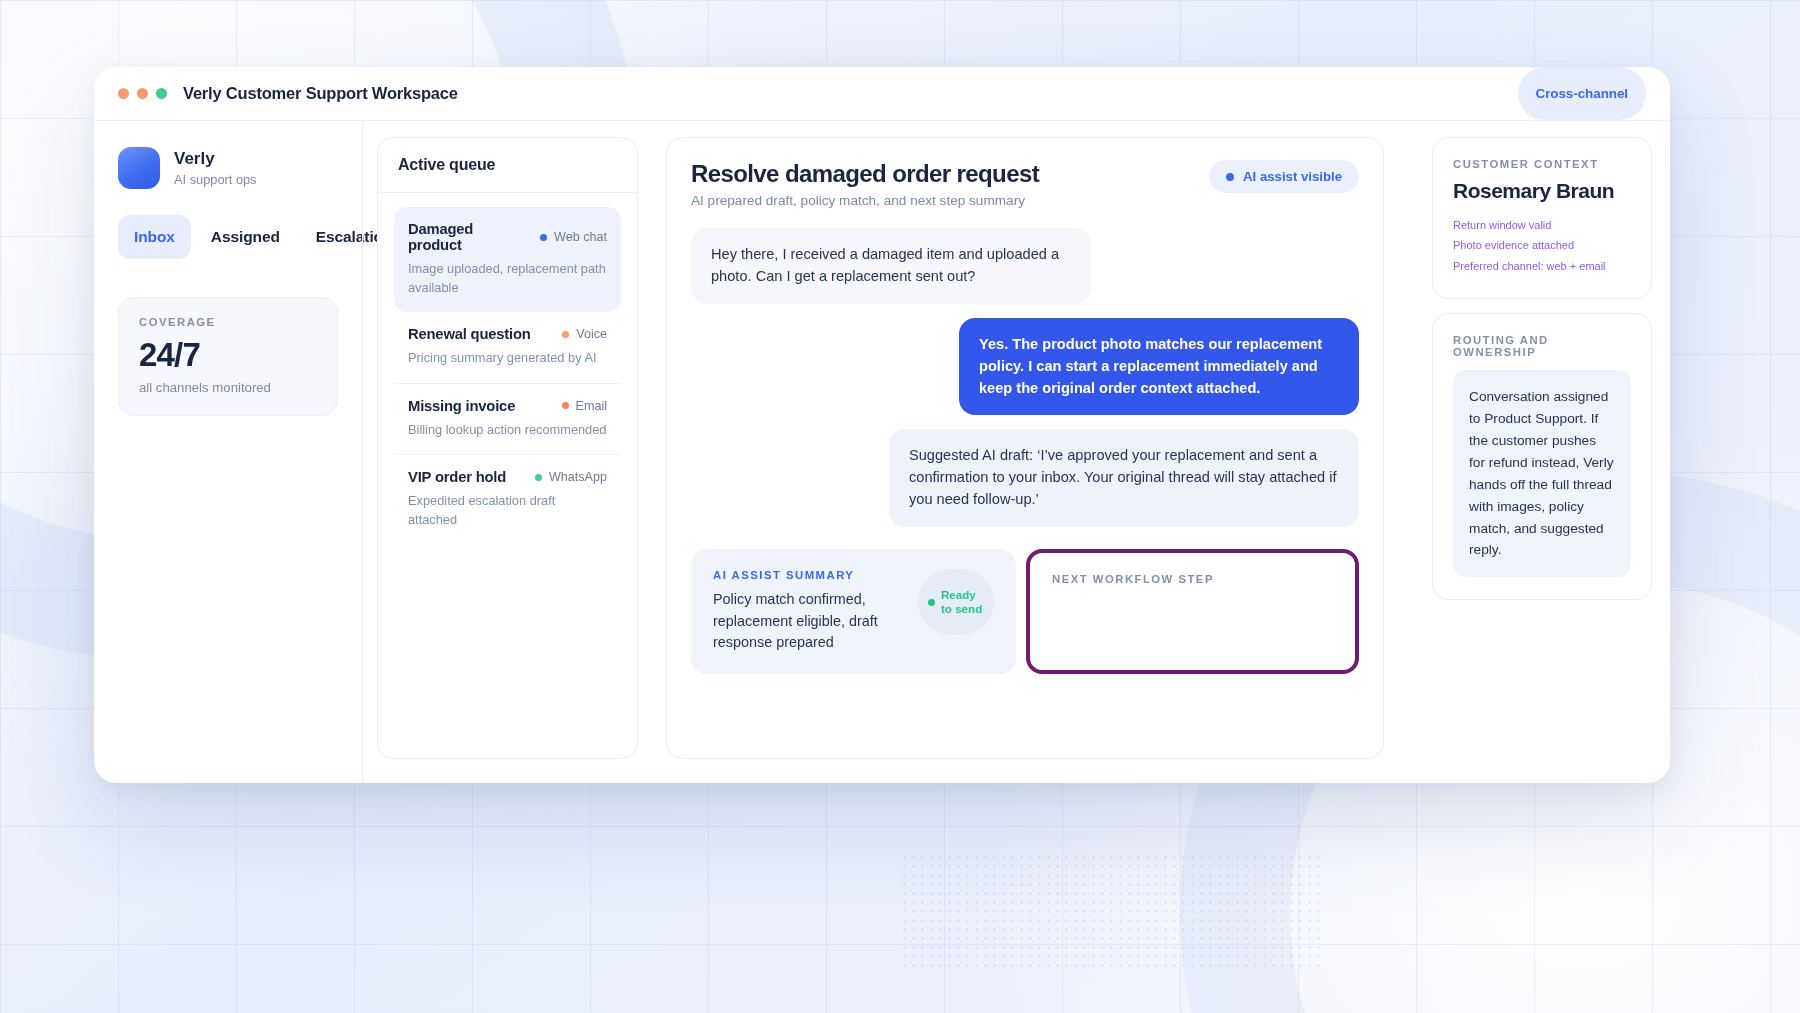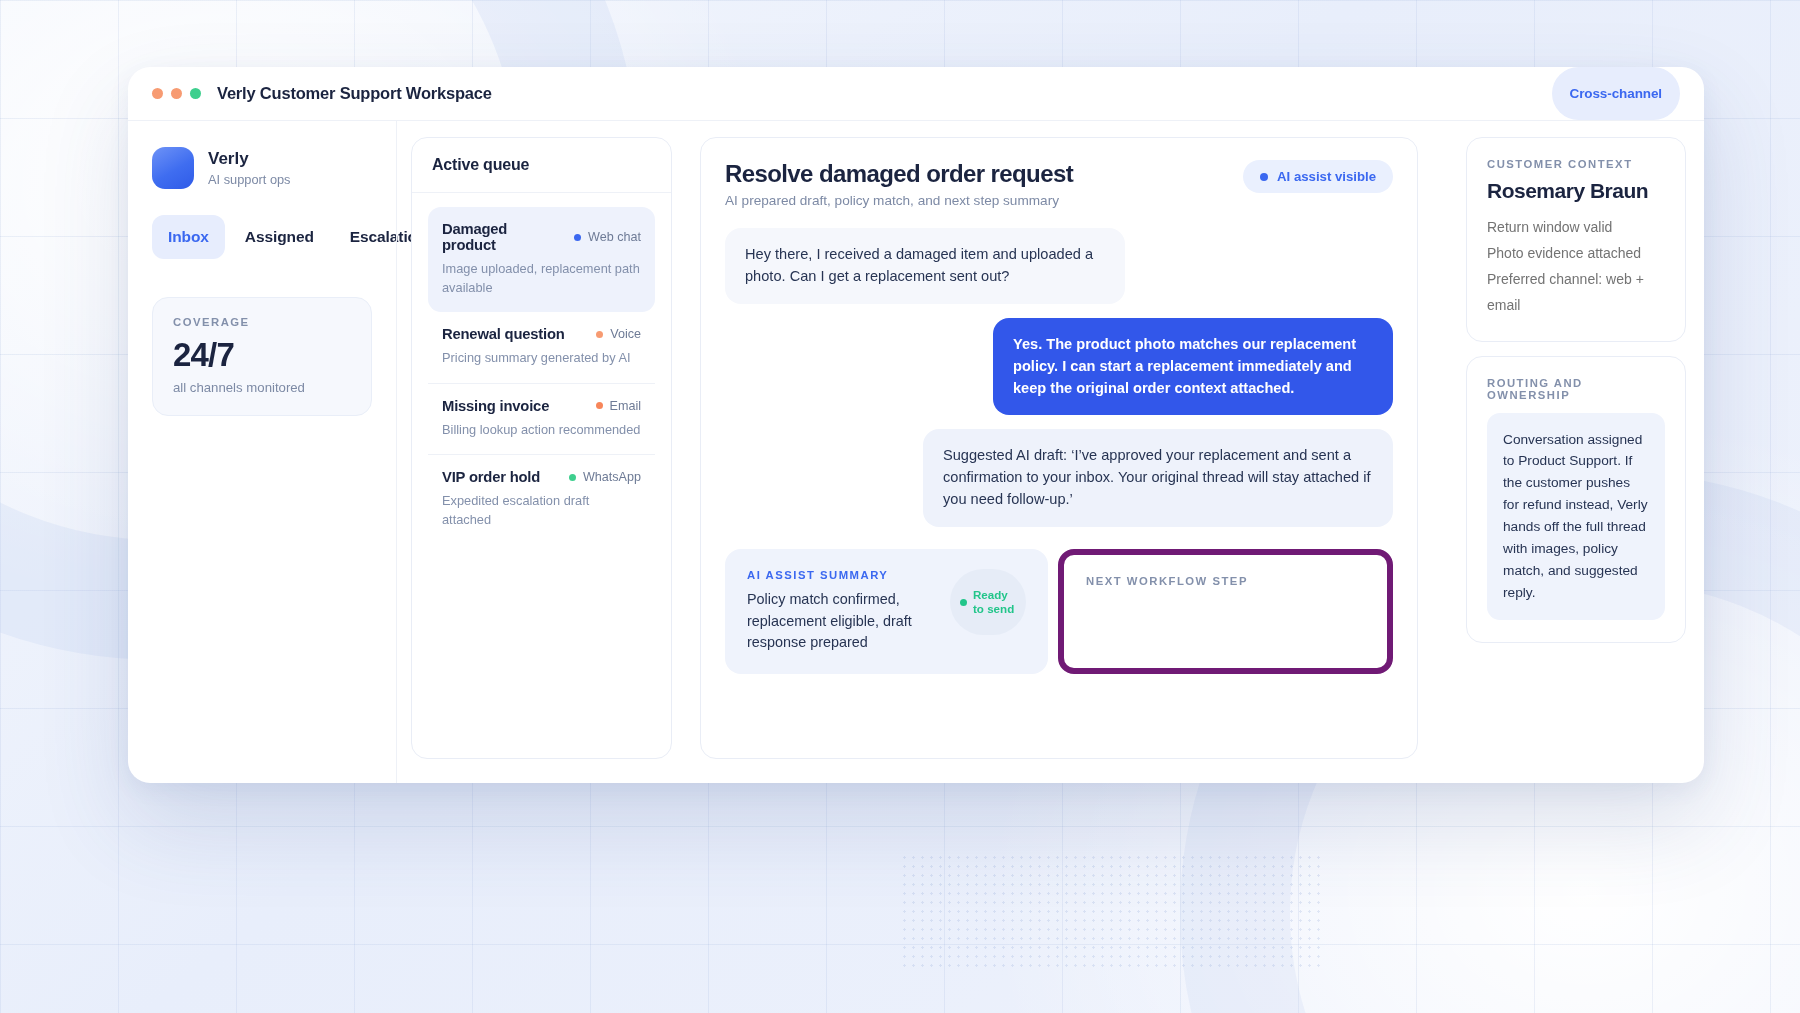--- a/index.html
+++ b/index.html
@@ -50,21 +50,21 @@
     right: 480px; bottom: 40px;
     width: 420px; height: 120px;
     background-image: radial-gradient(rgba(150,172,218,0.45) 1.2px, transparent 1.2px);
     background-size: 9px 9px;
     opacity: .55;
   }
 
   
   .window {
     position: absolute;
-    left: 128px; top: 67px;
+    left: 94px; top: 67px;
     width: 1576px; height: 716px;
     background: #ffffff;
     border-radius: 22px;
     box-shadow: 0 40px 90px rgba(58,82,140,0.16), 0 6px 22px rgba(58,82,140,0.07);
     overflow: hidden;
     display: flex;
     flex-direction: column;
   }
 
   .titlebar {
@@ -233,21 +233,21 @@
   .bubble.draft { background: #eef2fb; color: #273453; align-self: flex-end; max-width: 470px; }
 
   .lower-cards { margin-top: 22px; display: flex; gap: 10px; align-items: stretch; }
   .lcard {
     border-radius: 16px;
     padding: 20px 22px;
     flex: 1;
     min-width: 0;
   }
   .lcard.assist { background: #eff3fc; display: flex; gap: 14px; align-items: flex-start; }
-  .lcard.next { background: #ffffff; border: 6px solid #701a75; }
+  .lcard.next { background: #ffffff; border: 4px solid #701a75; }
   .lcard-eyebrow-blue {
     font-size: 11.3px; font-weight: 700; letter-spacing: 1.5px; color: #3b68f0; text-transform: uppercase;
   }
   .lcard-body { font-size: 14.4px; color: #273453; line-height: 1.5; margin-top: 8px; }
   .assist-left { flex: 1; min-width: 0; }
   .ready-badge {
     flex: 0 0 76px;
     width: 76px; height: 66px;
     border-radius: 999px;
     background: #e6ecf7;
@@ -261,21 +261,21 @@
     line-height: 1.25;
   }
   .ready-badge .cdot { background: #22c58a; width: 7px; height: 7px; flex: 0 0 7px; }
   .steps { margin-top: 10px; display: flex; flex-direction: column; gap: 10px; }
   .step { font-size: 14.4px; color: #273453; line-height: 1.42; }
 
   
   .ctx-wrap { width: 272px; flex: 0 0 272px; padding: 16px 18px 24px 4px; display: flex; flex-direction: column; gap: 14px; }
   .ctx-card { background: #ffffff; border: 1px solid #e9edf6; border-radius: 16px; padding: 20px 20px 22px 20px; margin-left: 30px; }
   .ctx-name { font-size: 21px; font-weight: 800; color: #1b2440; letter-spacing: -0.5px; margin: 9px 0 12px 0; }
-  .ctx-line { font-size: 14px; color: #737373; line-height: 1.85; }
+  .ctx-line { font-size: 11px; color: #8b5cf6; line-height: 1.85; }
   .routing-note {
     background: #eff3fc;
     border-radius: 13px;
     padding: 16px 16px;
     margin-top: 12px;
     font-size: 13.7px;
     color: #273453;
     line-height: 1.6;
   }
 </style>

